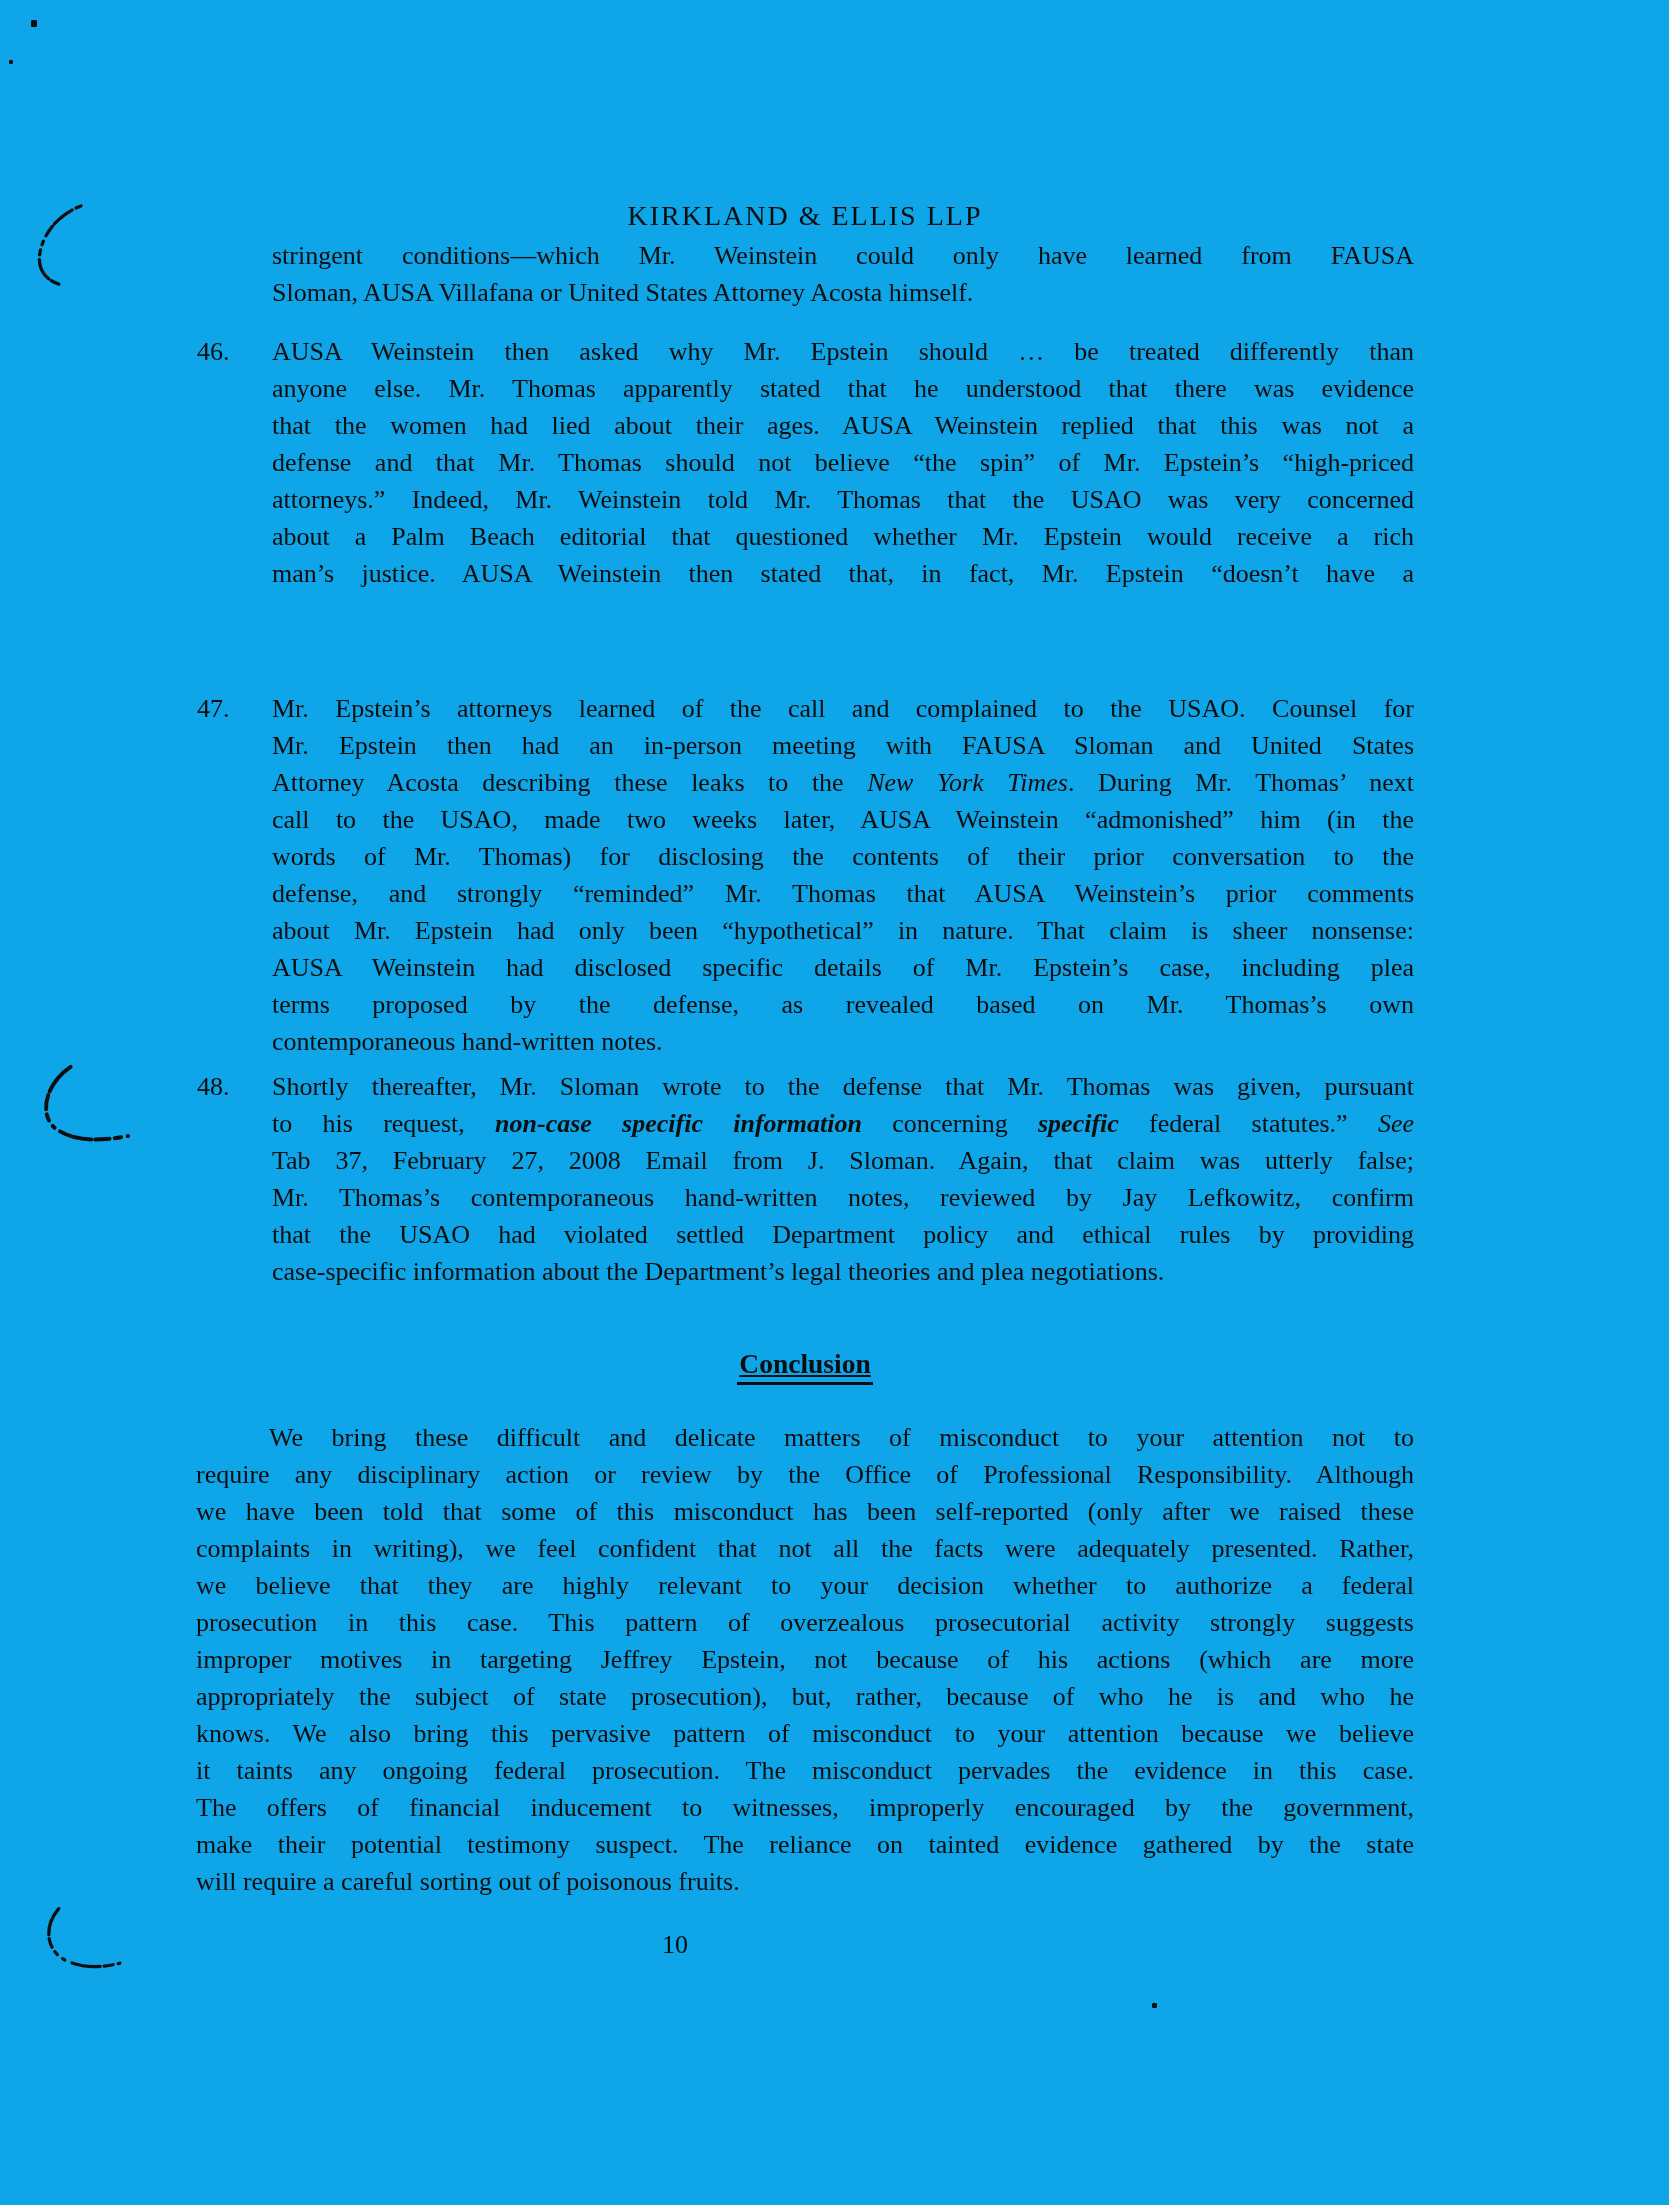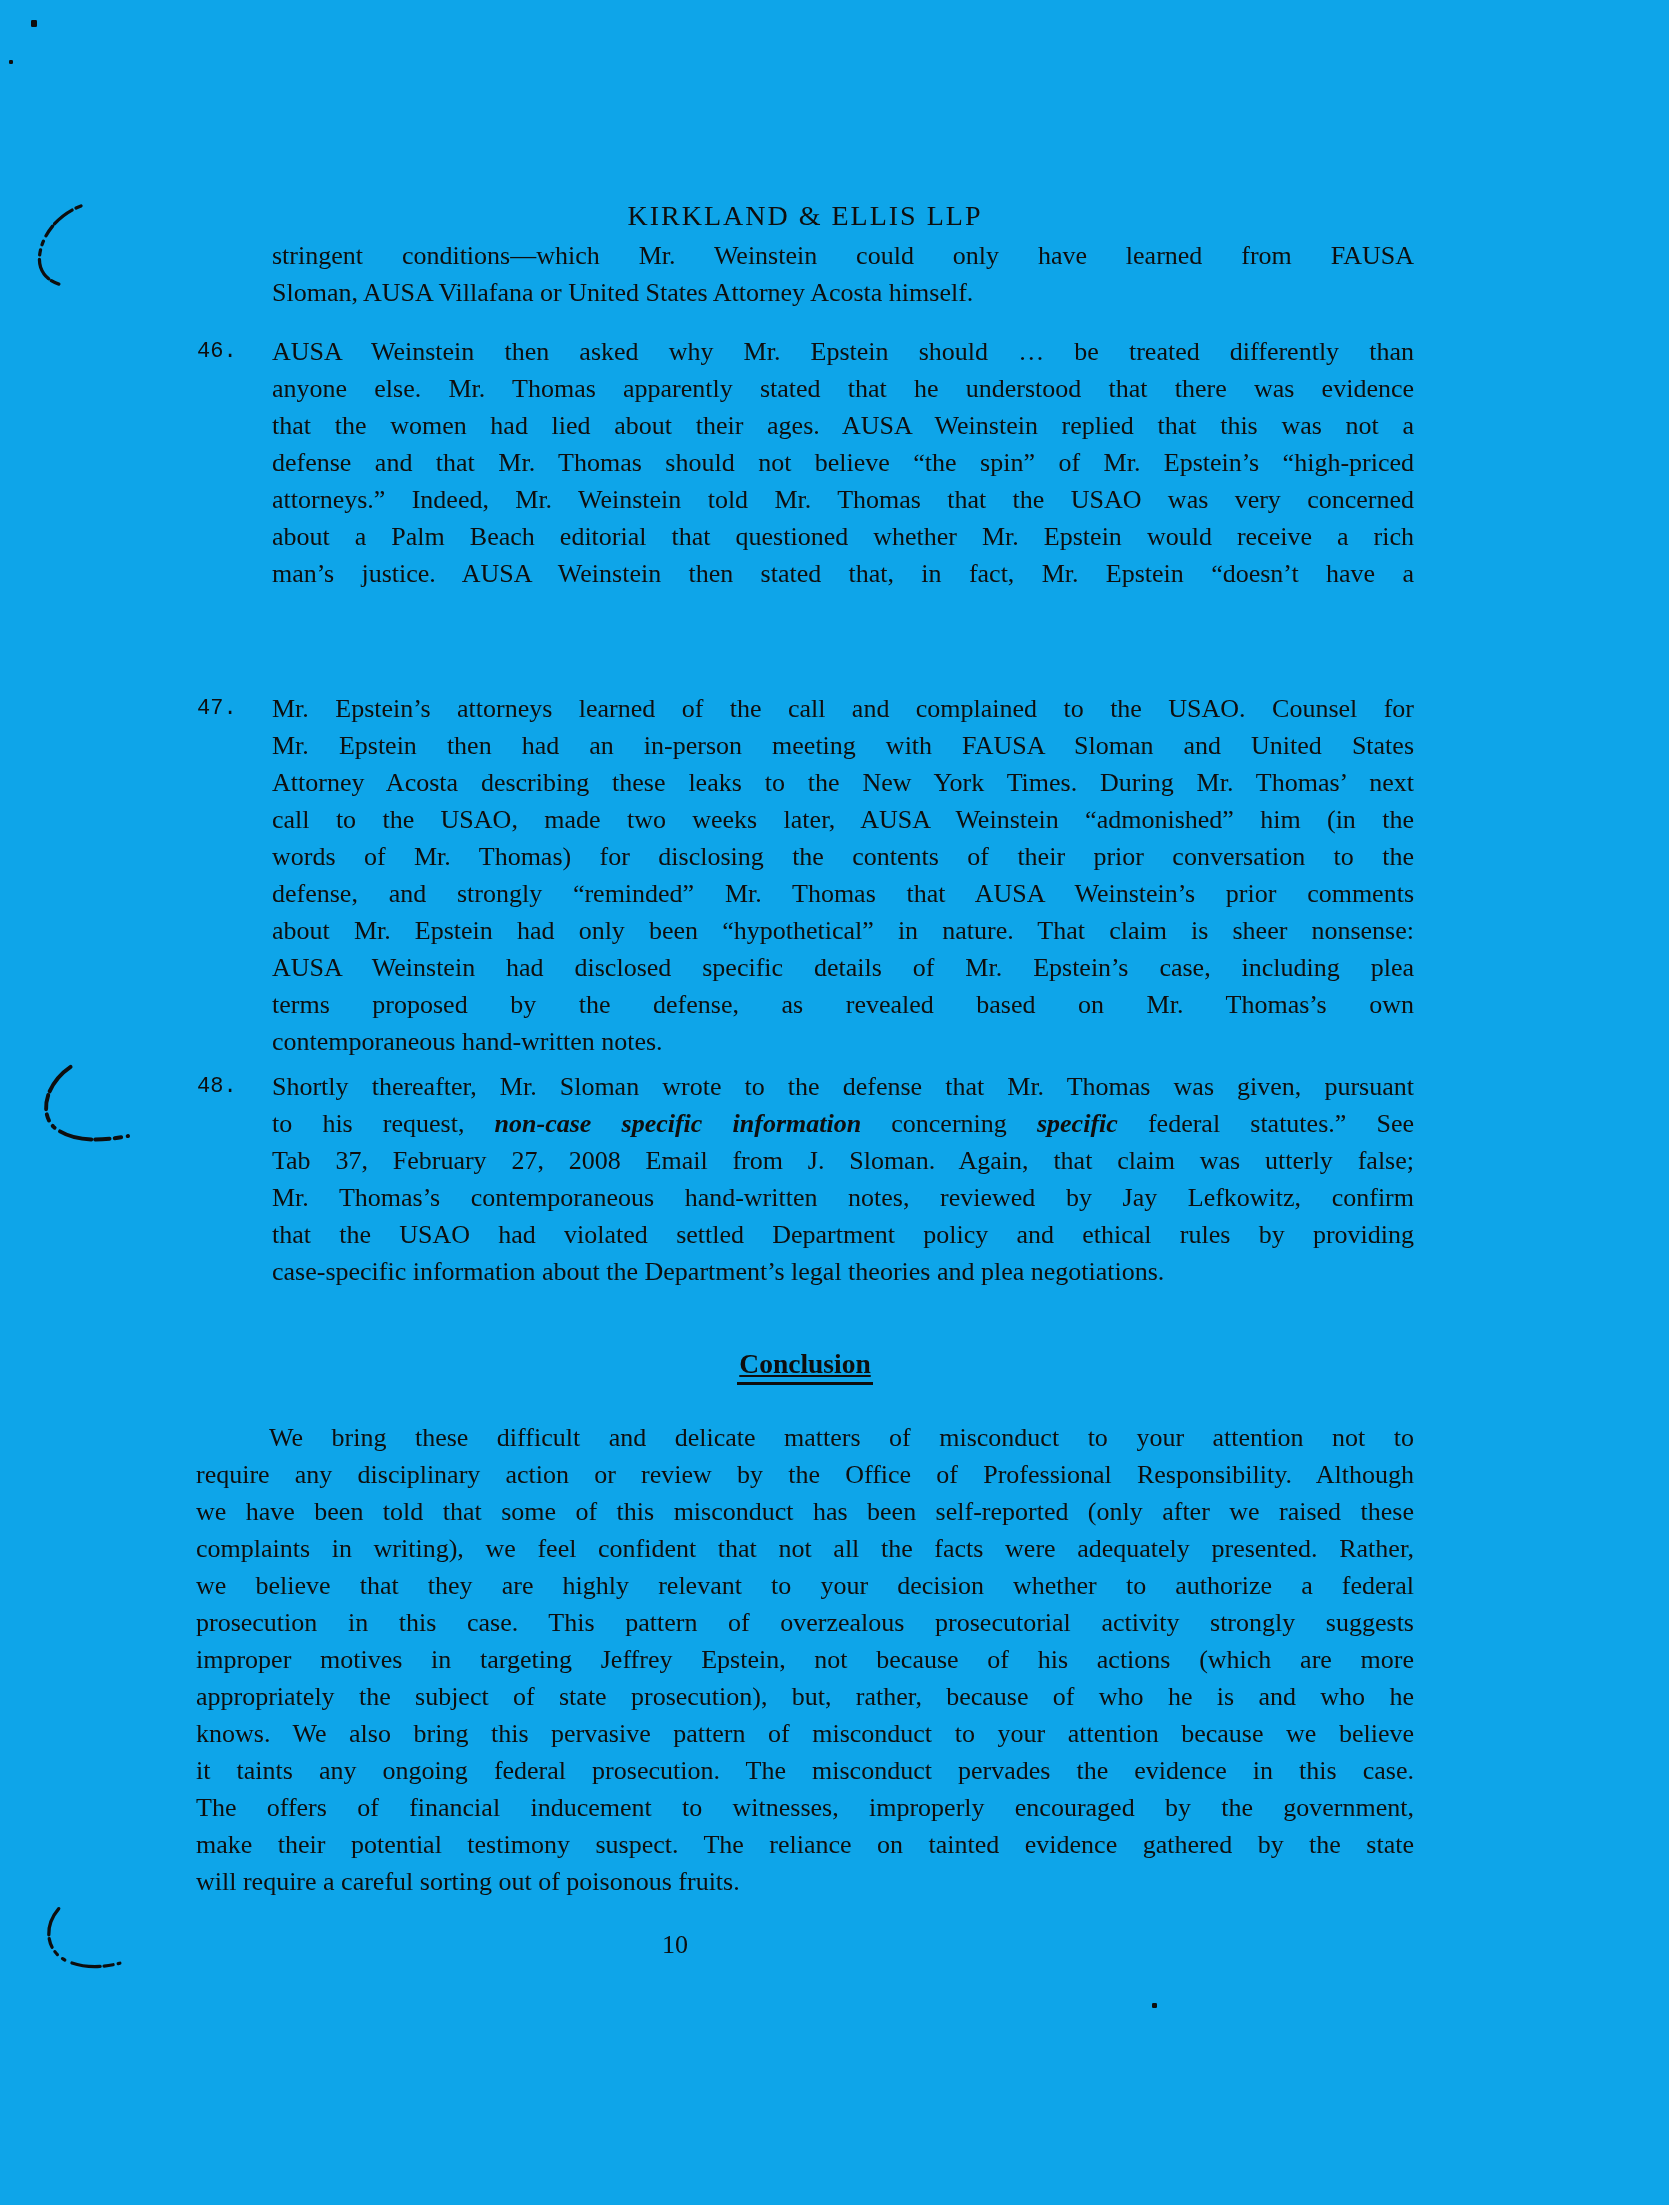--- a/index.html
+++ b/index.html
@@ -26,30 +26,29 @@
     position: absolute;
     font-size: 26px;
     line-height: 37px;
   }
   .block.cont, .block.numbered { left: 272px; width: 1142px; }
   .block.full  { left: 196px; width: 1218px; }
   .para-number {
     position: absolute;
     left: -75px;
     top: 0;
-    font-size: 22px;
-    font-family: Liberation Mono, monospace;
+    font-size: 26px;
   }
   .line {
     text-align: justify;
     text-align-last: justify;
   }
   .line.last { text-align-last: left; }
   .line.indent { padding-left: 73px; }
-  .i  { }
+  .i  { font-style: italic; }
   .bi { font-style: italic; font-weight: bold; }
   .conclusion-heading-wrap {
     position: absolute;
     top: 1348px;
     left: 196px;
     width: 1218px;
     text-align: center;
   }
   .conclusion-heading {
     display: inline-block;

